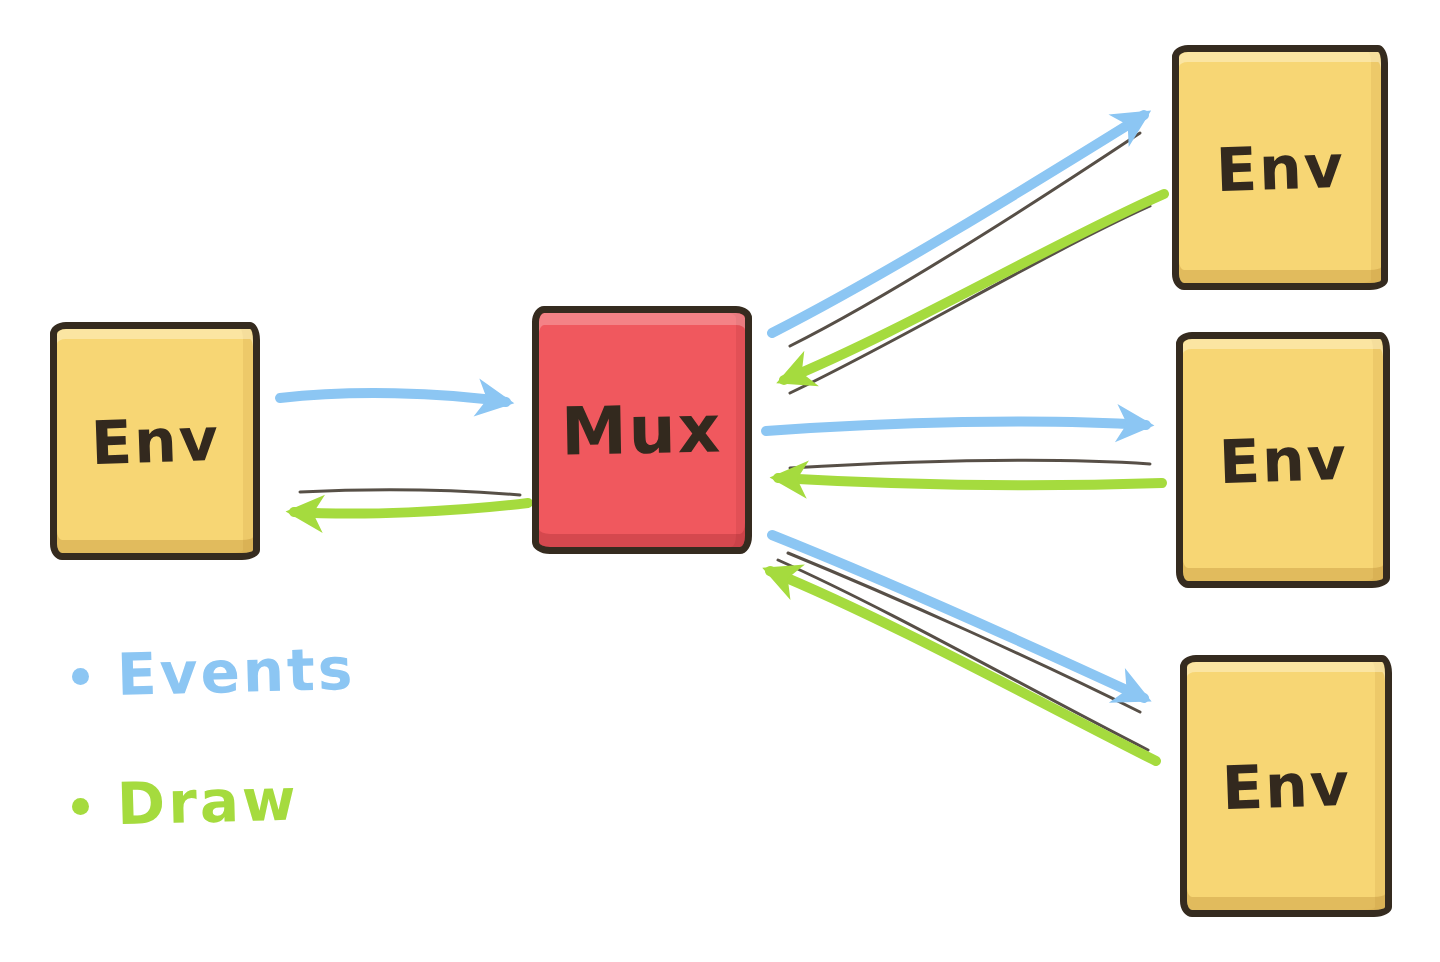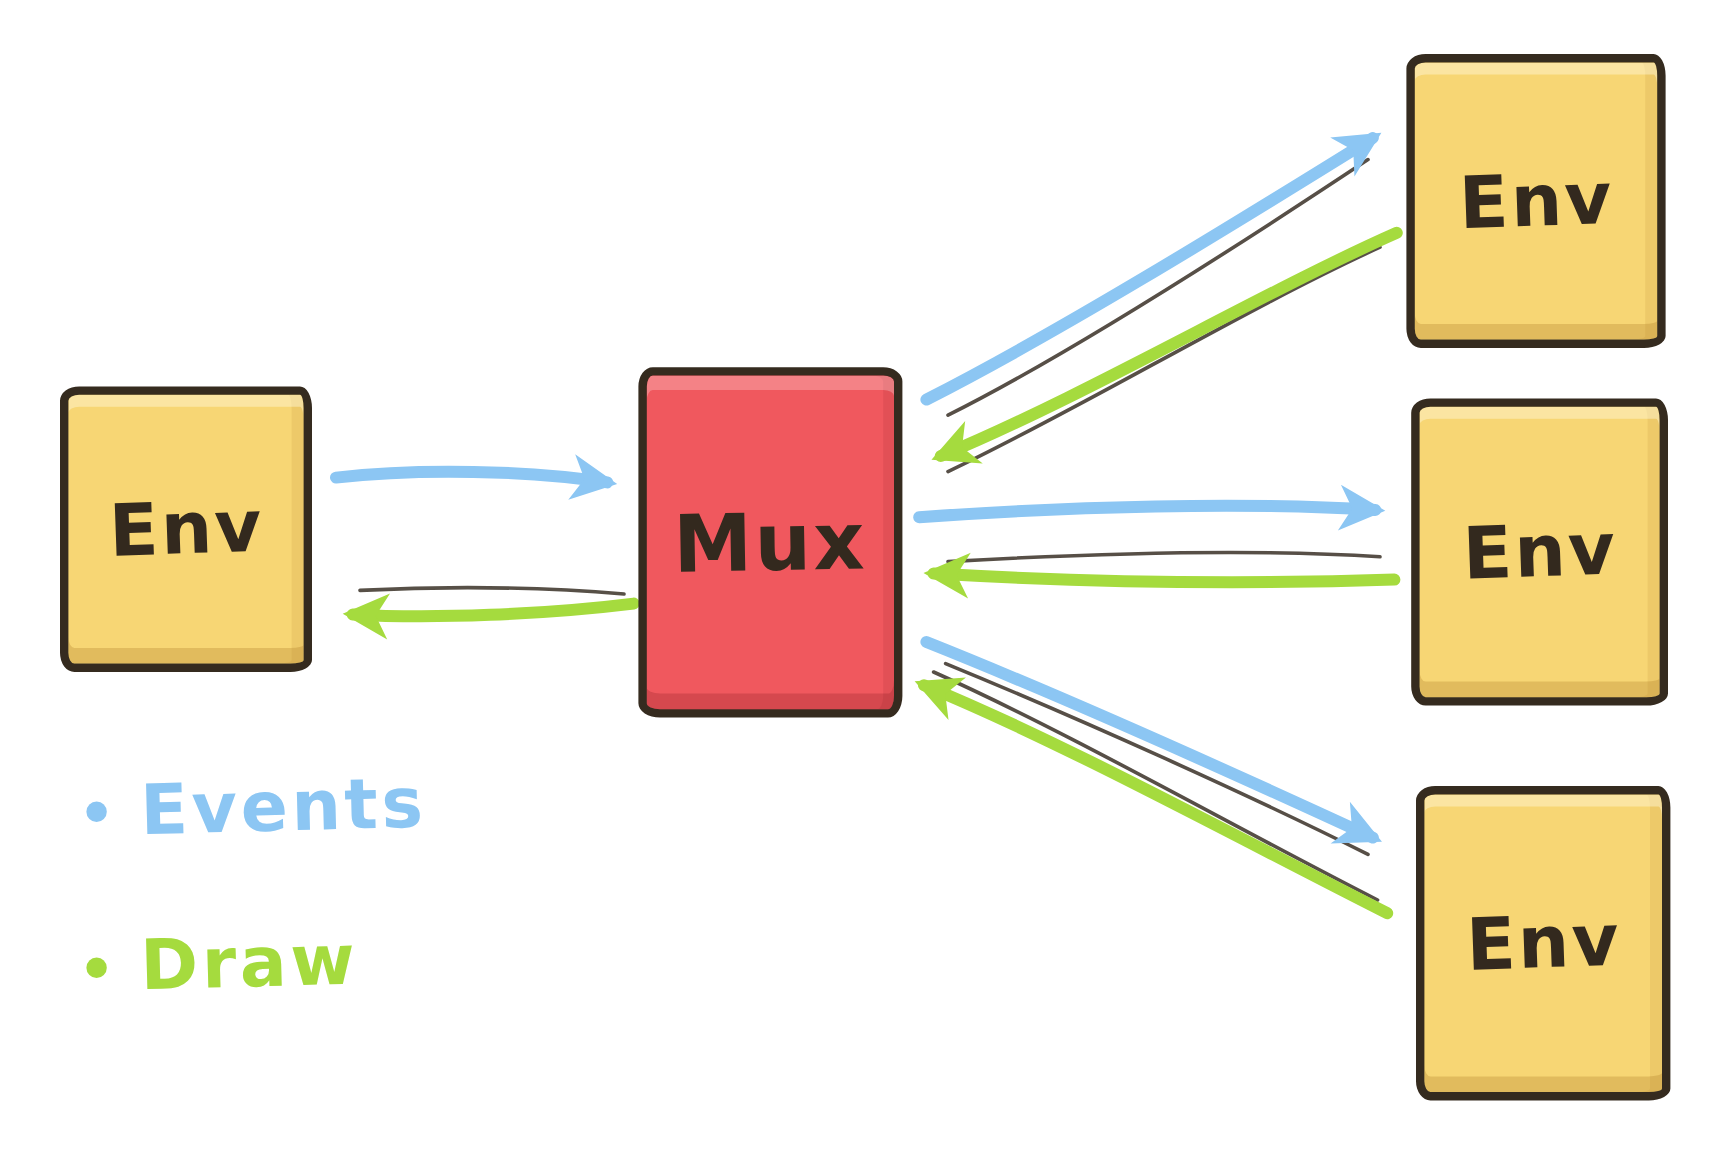--- a/index.html
+++ b/index.html
@@ -44,21 +44,21 @@
     background: #F0585E;
     border-radius: 12px 16px 12px 18px / 16px 12px 18px 12px;
     box-shadow:
       inset 0 12px 0 rgba(255,255,255,0.25),
       inset 0 -13px 0 rgba(130,25,30,0.25),
       inset -9px 0 0 rgba(130,25,30,0.12);
   }
   .node-mux .node-label { transform: rotate(-1deg); font-size: 66px; }
 
   #env-left   { left: 50px;   top: 322px; width: 210px; height: 238px; }
-  #mux        { left: 532px;  top: 306px; width: 220px; height: 292px; }
+  #mux        { left: 532px;  top: 306px; width: 220px; height: 248px; }
   #env-top    { left: 1172px; top: 45px;  width: 216px; height: 245px; }
   #env-mid    { left: 1176px; top: 332px; width: 214px; height: 256px; }
   #env-bottom { left: 1180px; top: 655px; width: 212px; height: 262px; }
 
   .legend {
     position: absolute;
     left: 72px;
     top: 636px;
   }
   .legend-item {

